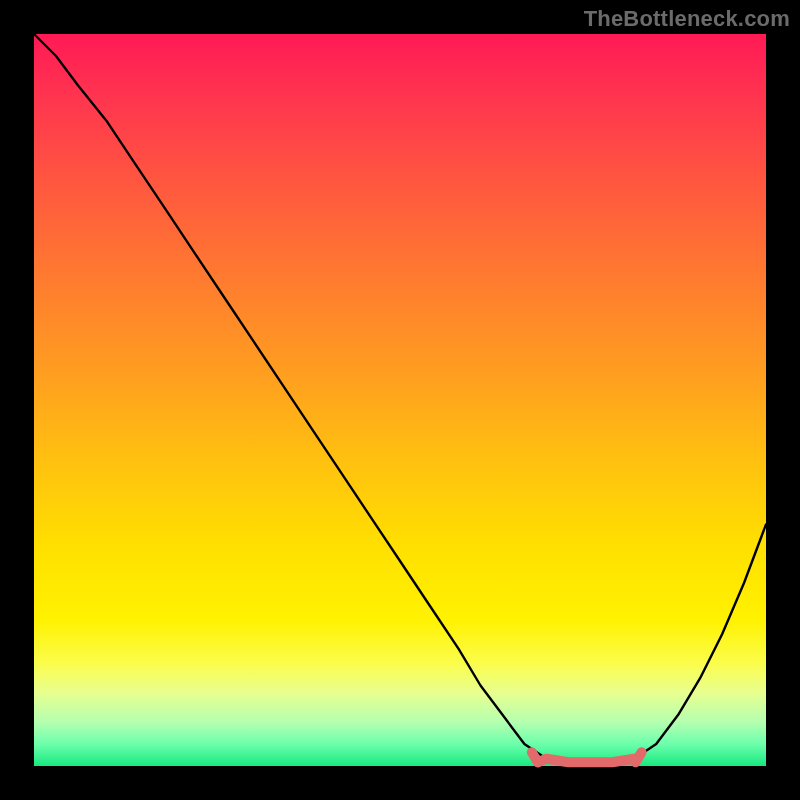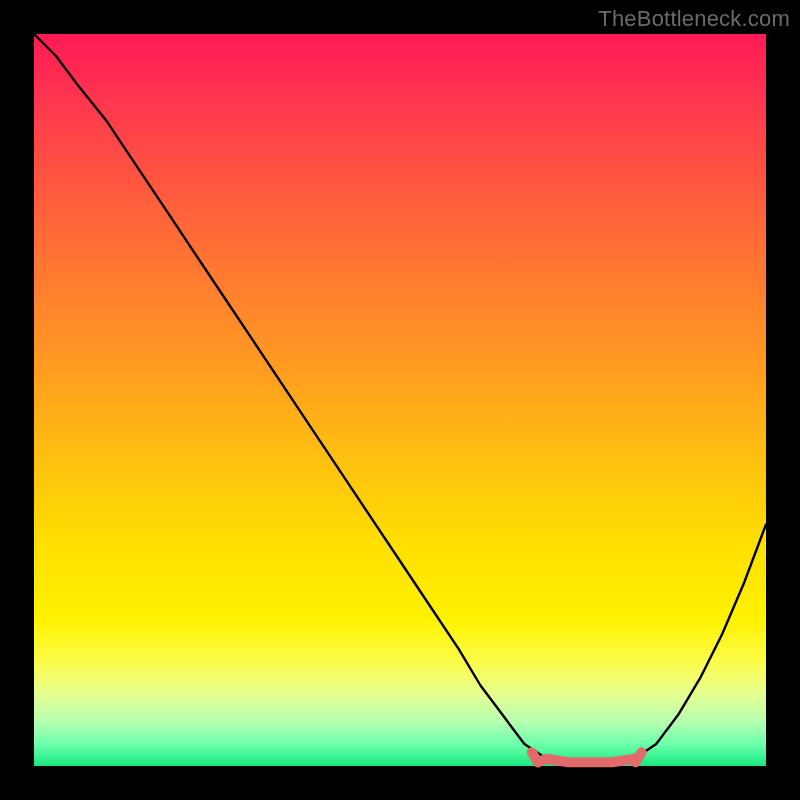--- a/index.html
+++ b/index.html
@@ -40,21 +40,21 @@
       #6cffac 97%,
       #18e880 100%
     );
   }
   .watermark {
     position: absolute;
     top: 6px;
     right: 10px;
     color: #6b6b6b;
     font-size: 22px;
-    font-weight: 400;
+    font-weight: 700;
     letter-spacing: 0.2px;
     user-select: none;
   }
   svg.curve {
     position: absolute;
     left: 0;
     top: 0;
     width: 732px;
     height: 732px;
     overflow: visible;

